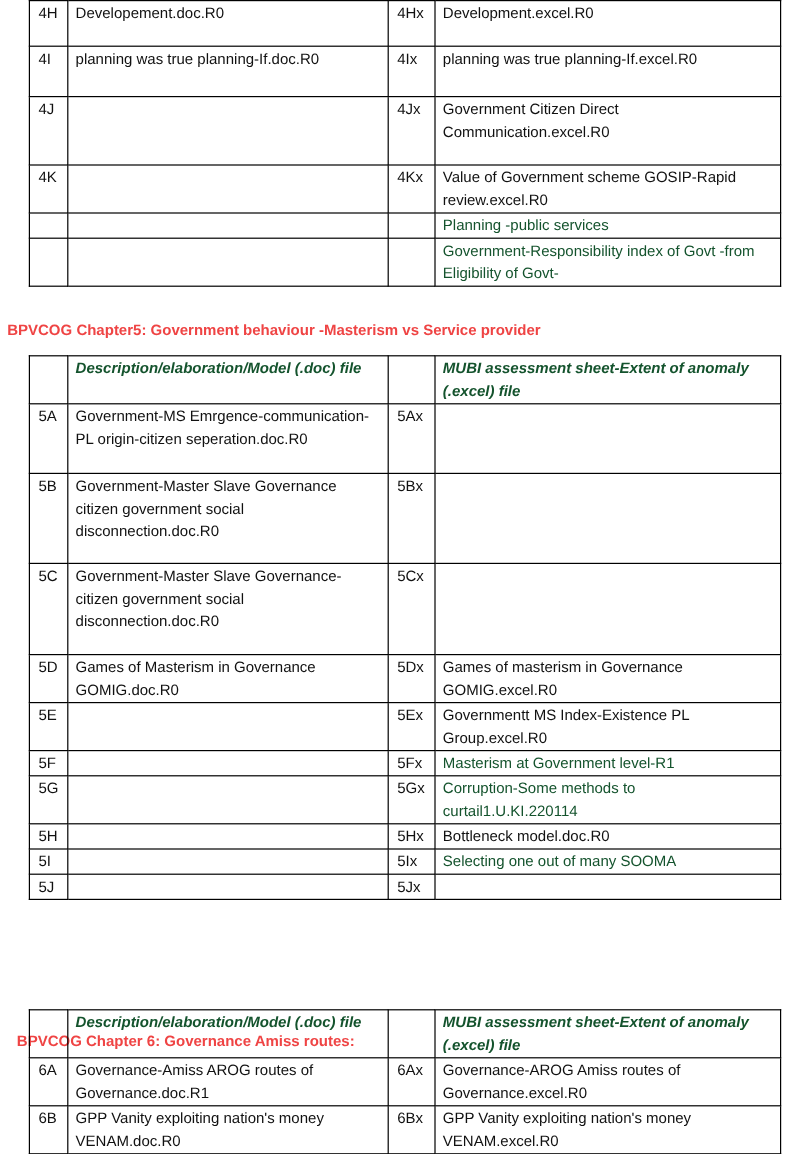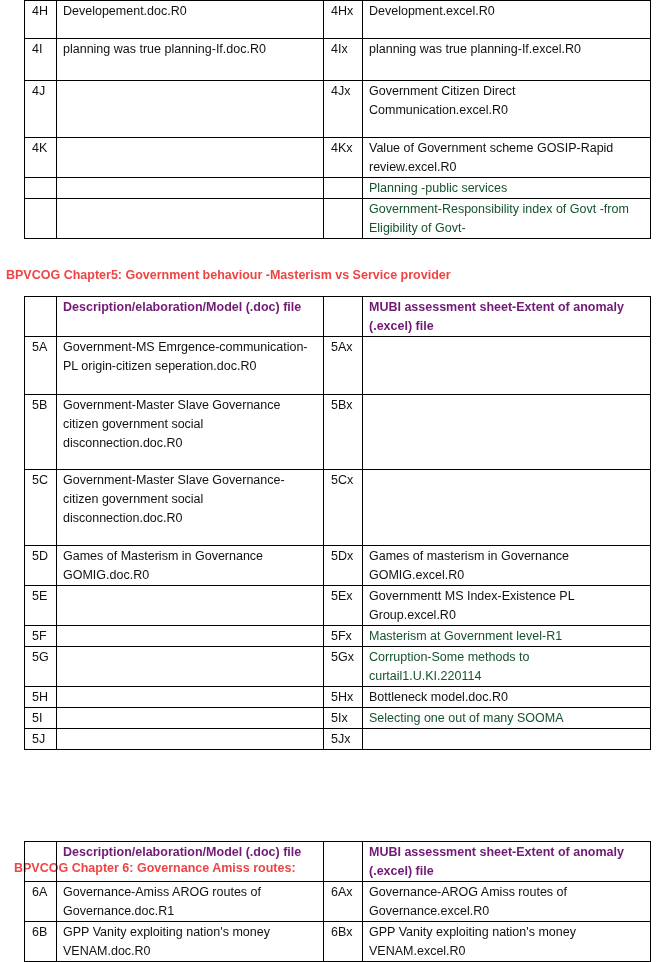--- a/index.html
+++ b/index.html
@@ -33,21 +33,21 @@
     }
     .tbl td.code {
       padding-left: 7px;
       padding-right: 2px;
     }
     .col-code1 { width: 32px; }
     .col-desc { width: 267px; }
     .col-code2 { width: 39px; }
     .col-mubi { width: 288px; }
     .red { color: #14532d; }
-    .blue { color: #701a75; font-weight: bold; }
+    .blue { color: #14532d; font-weight: bold; font-style: italic; }
     .heading {
       position: absolute;
       font-weight: bold;
       font-size: 12.5px;
       color: #ef4444;
       white-space: nowrap;
     }
     #t4 { top: 0px; }
     #t5 { top: 296px; }
     #t6 { top: 841px; }

